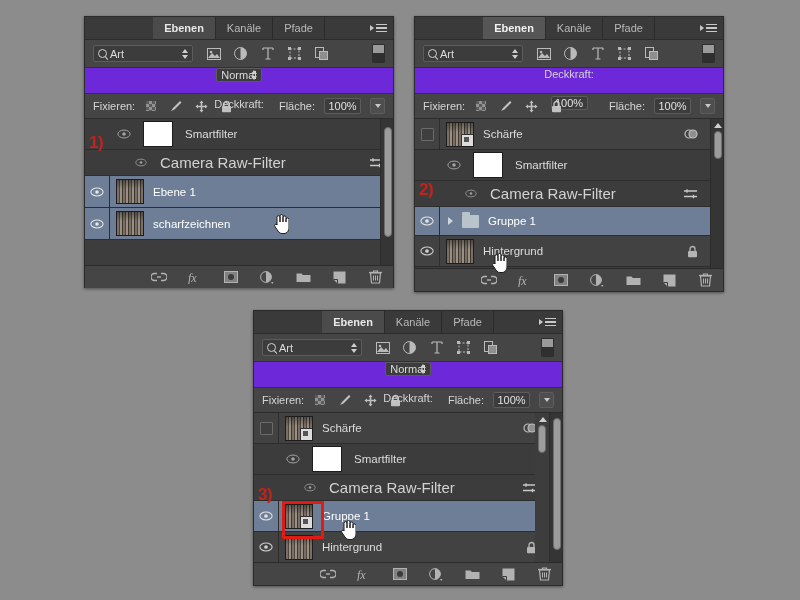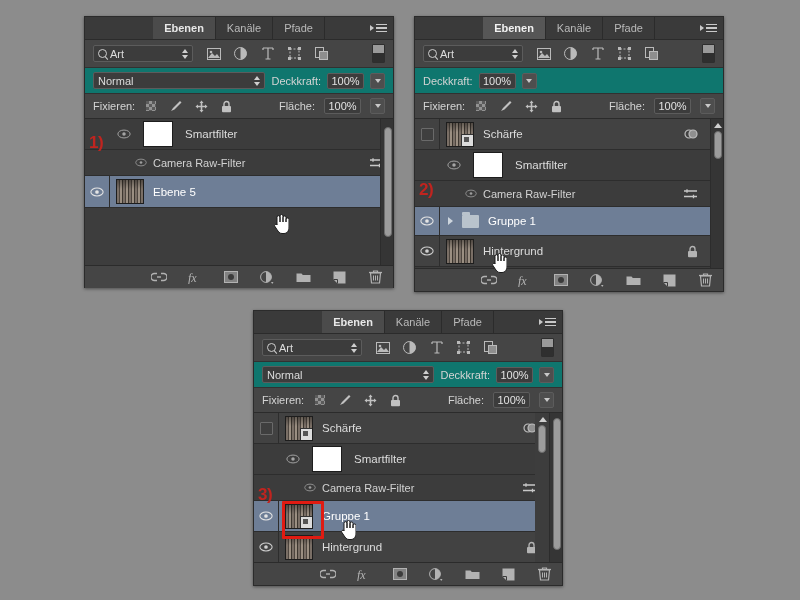--- a/index.html
+++ b/index.html
@@ -90,22 +90,22 @@
                border-left:3px solid transparent;border-right:3px solid transparent;}
   .stepper .dn{width:0;height:0;border-top:4px solid #cfcfcf;
                border-left:3px solid transparent;border-right:3px solid transparent;}
   .ficons{display:flex;align-items:center;gap:12px;margin-left:13px;}
   .ficon{width:15px;height:15px;display:flex;align-items:center;justify-content:center;opacity:.85;}
   .togglecol{margin-left:auto;width:11px;height:17px;border:1px solid #2e2e2e;
              background:linear-gradient(#9a9a9a 0 50%,#2f2f2f 50% 100%);border-radius:1px;}
 
   
   .blendrow{
-    height:25px;background:#0f766e;display:flex;align-items:center;
-    padding:0 8px;border-bottom:1px solid #313131;gap:6px;
+    height:25px;background:#6d28d9;display:flex;align-items:center;
+    padding:0 8px;border-bottom:1px solid #313131;gap:16px;flex-direction:column;
   }
   .combo{
     height:17px;background:#3c3c3c;border:1px solid #5c5c5c;border-radius:2px;
     display:flex;align-items:center;padding:0 4px;position:relative;box-sizing:border-box;
     color:#dcdcdc;font-size:11px;
   }
   .blendsel{flex:1;min-width:0;}
   .lbl{font-size:11px;color:#d4d4d4;white-space:nowrap;}
   .numbox{
     width:37px;height:16px;background:#3c3c3c;border:1px solid #5c5c5c;border-radius:2px;
@@ -162,21 +162,21 @@
                      radial-gradient(circle at 65% 65%,rgba(0,0,0,.15) 0.5px,transparent 1px);
     background-size:5px 5px,7px 7px;}
   .thumb.white{background:#ffffff;width:30px;height:26px;}
   .so-badge{
     position:absolute;right:0;bottom:0;width:11px;height:11px;background:#dcdcdc;
     border-left:1px solid #333;border-top:1px solid #333;
   }
   .so-badge:after{content:"";position:absolute;left:2px;top:2px;width:5px;height:5px;background:#555;}
   .name{margin-left:9px;font-size:11.5px;color:#dcdcdc;white-space:nowrap;}
   .row.selected .name{color:#ffffff;}
-  .filtername{font-size:11px;color:#d2d2d2;}
+  .filtername{margin-left:7px;font-size:15px;color:#d2d2d2;}
   .rowright{margin-left:auto;margin-right:9px;display:flex;align-items:center;}
   .folder{
     width:17px;height:13px;background:#b9c3cc;border-radius:1px;position:relative;margin-left:5px;flex:none;
   }
   .folder:before{content:"";position:absolute;left:0;top:-3px;width:8px;height:3px;background:#b9c3cc;border-radius:1px 1px 0 0;}
   .disc{
     width:0;height:0;border-left:5px solid #cdd5dd;border-top:4px solid transparent;border-bottom:4px solid transparent;
     margin-left:8px;flex:none;
   }
   .checkbox{
@@ -350,24 +350,34 @@
     </div>
 
     <div class="row selected">
       <span class="eyecell">
         <svg class="eye" viewBox="0 0 16 11">
             <ellipse cx="8" cy="5.5" rx="7" ry="4.5" fill="none" stroke="#e4e4e4" stroke-width="1.2"></ellipse>
             <circle cx="8" cy="5.5" r="2.1" fill="#e4e4e4"></circle>
           </svg>
       </span>
       <span class="thumb photo"></span>
-      <span class="name">Ebene 5</span>
-    </div>
-
-
+      <span class="name">Ebene 1</span>
+    </div>
+
+
+    <div class="row selected">
+      <span class="eyecell">
+        <svg class="eye" viewBox="0 0 16 11">
+            <ellipse cx="8" cy="5.5" rx="7" ry="4.5" fill="none" stroke="#e4e4e4" stroke-width="1.2"></ellipse>
+            <circle cx="8" cy="5.5" r="2.1" fill="#e4e4e4"></circle>
+          </svg>
+      </span>
+      <span class="thumb photo"></span>
+      <span class="name">scharfzeichnen</span>
+    </div>
 
     <div class="vscroll">
       <div class="vthumb" style="top:8px;height:110px;"></div>
     </div>
   </div>
 
   <div class="bottombar" style="padding-left:56px;">
     <span class="bicon">
       <svg width="16" height="10" viewBox="0 0 16 10">
           <path d="M6 5 H10" stroke="#c6c6c6" stroke-width="1.4"></path>

